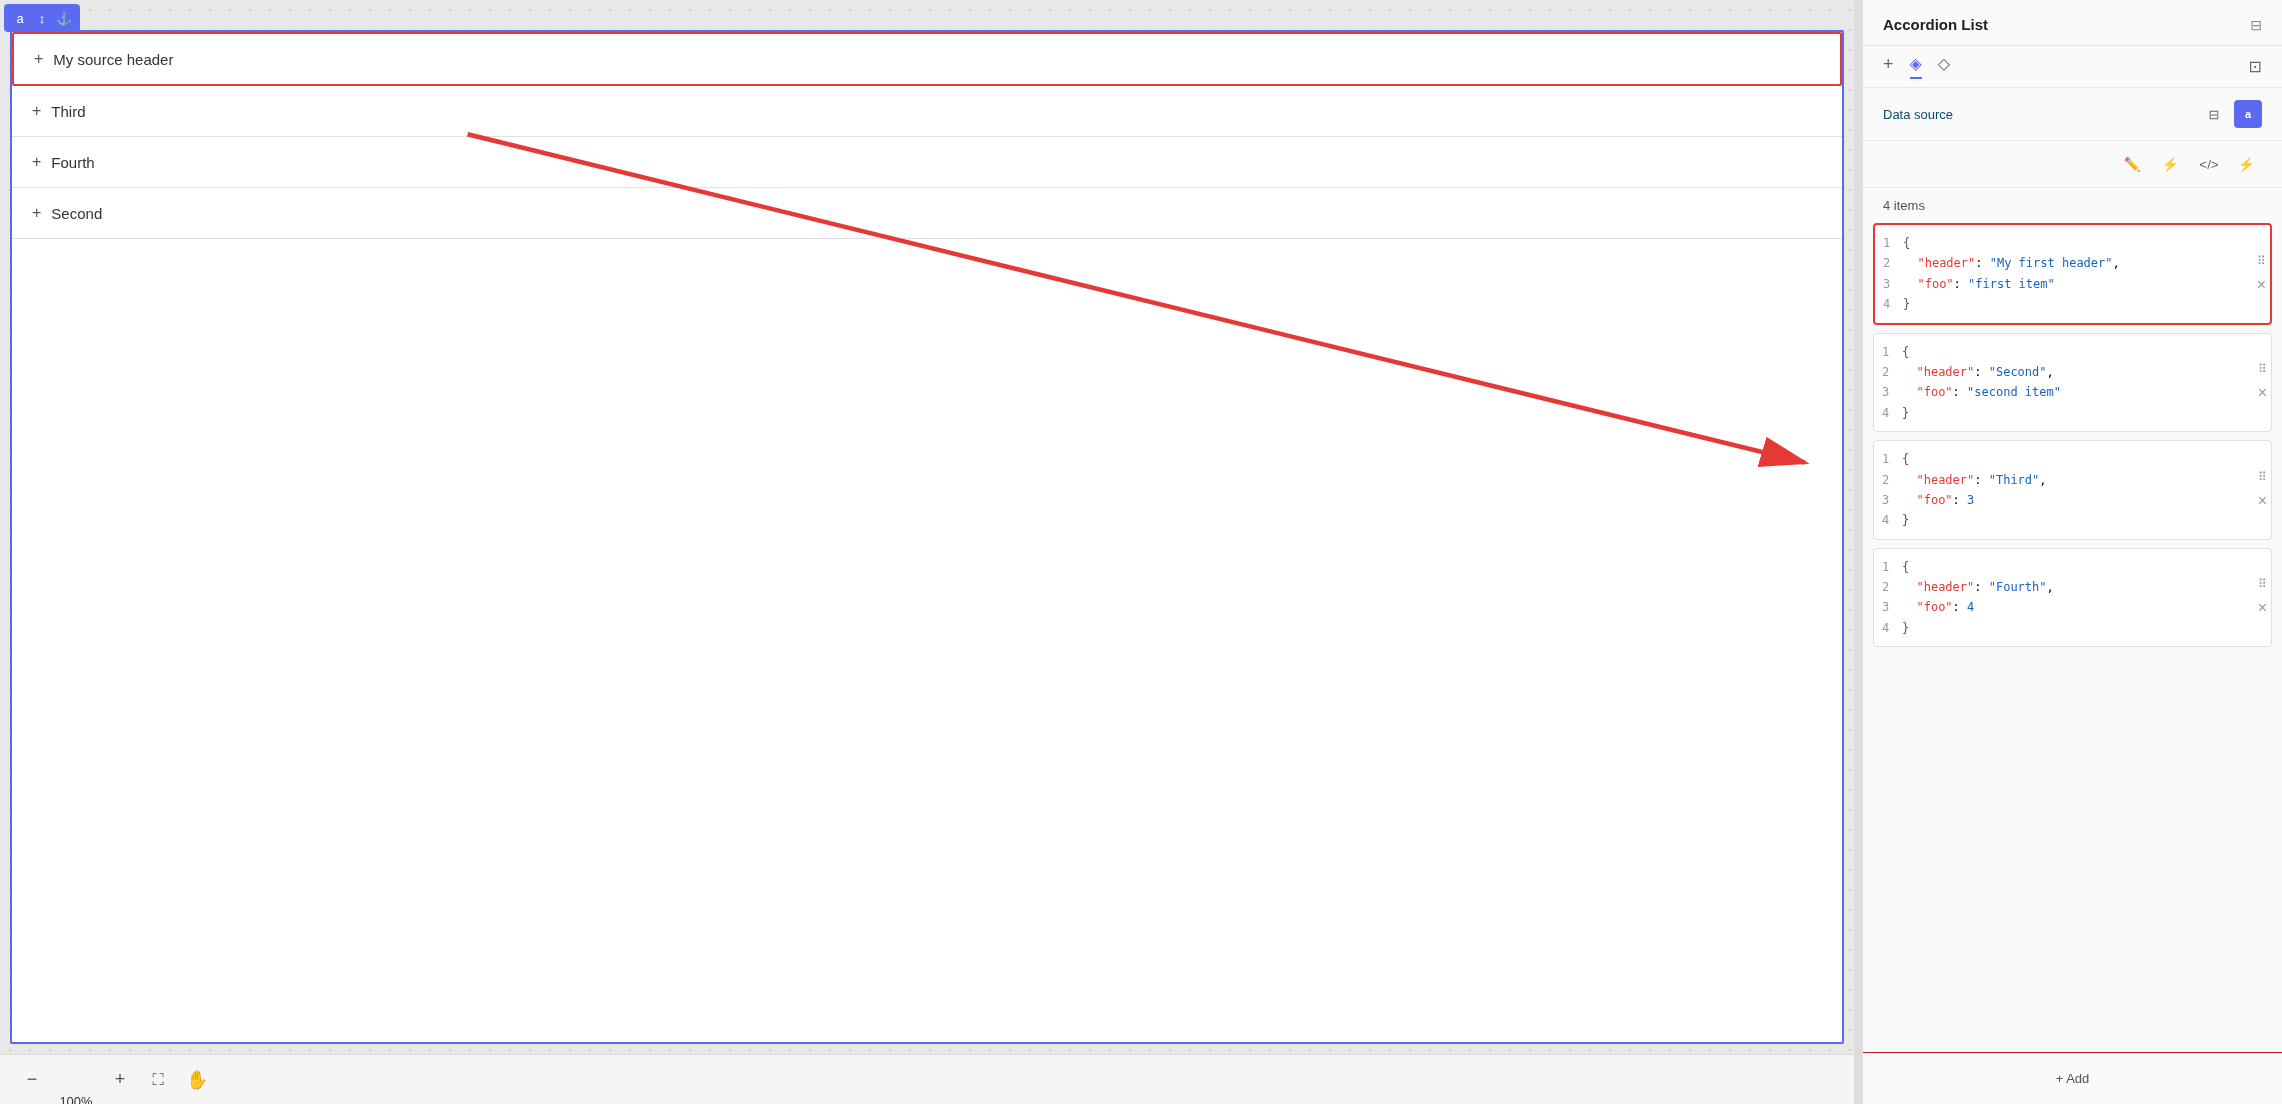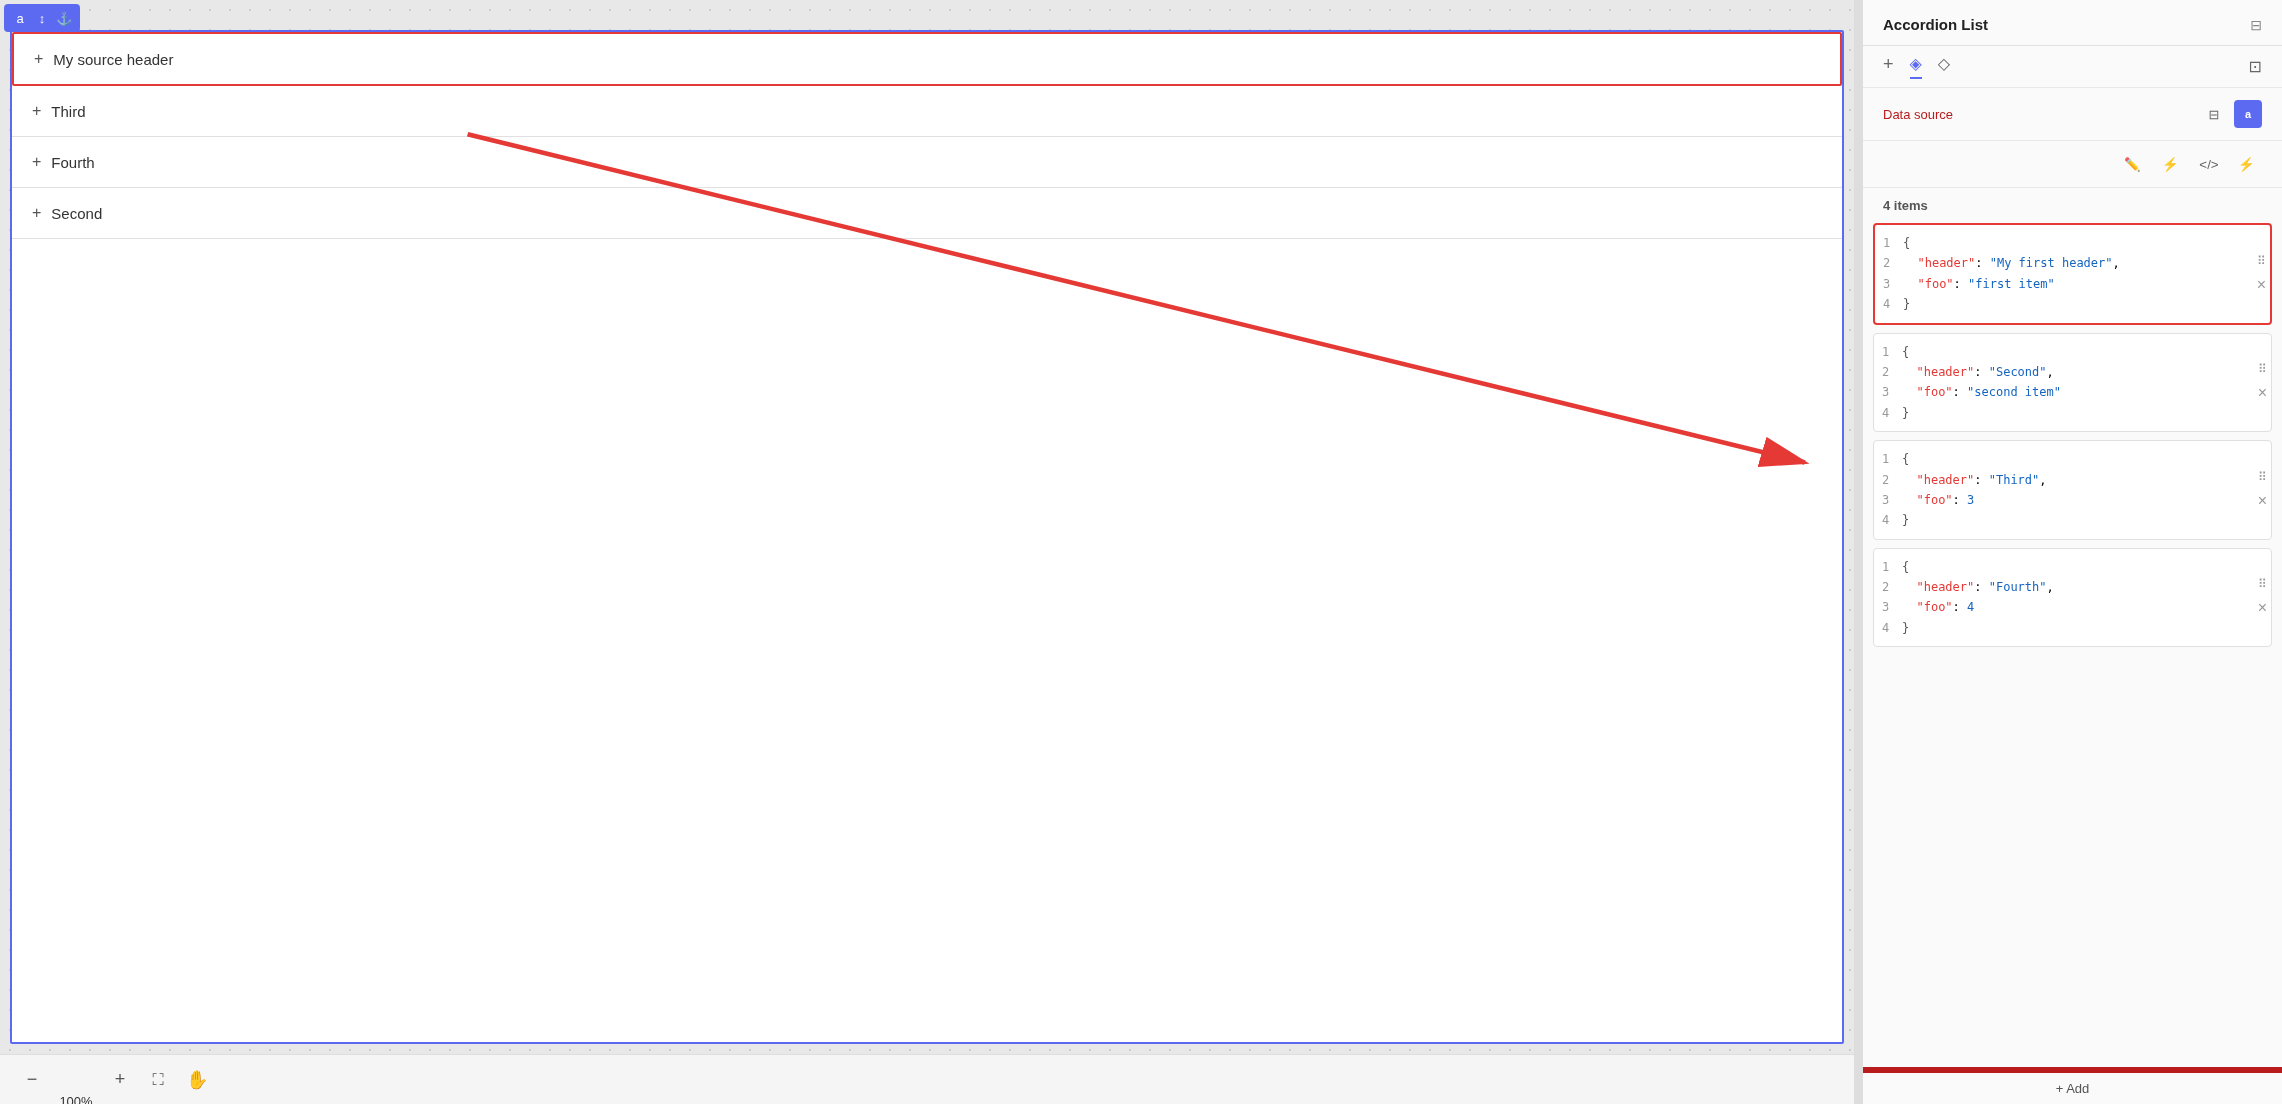--- a/index.html
+++ b/index.html
@@ -206,21 +206,21 @@
     .data-source-row {
       display: flex;
       align-items: center;
       justify-content: space-between;
       padding: 12px 20px;
       border-bottom: 1px solid #e8e8e8;
     }
 
     .data-source-label {
       font-size: 13px;
-      color: #b91c1c;
+      color: #0c4a6e;
       font-weight: 500;
     }
 
     .data-source-actions {
       display: flex;
       align-items: center;
       gap: 6px;
     }
 
     .ds-icon-btn {
@@ -263,21 +263,21 @@
       cursor: pointer;
       color: #666;
       border: none;
       background: none;
     }
 
     .items-count {
       padding: 10px 20px;
       font-size: 13px;
       color: #555;
-      font-weight: 700;
+      font-weight: 400;
     }
 
     .items-scroll {
       flex: 1;
       overflow-y: auto;
       padding: 0 10px 10px;
     }
 
     .json-item-card {
       background: white;
@@ -350,22 +350,22 @@
 
     .json-num-val {
       color: #1565c0;
     }
 
     .json-brace {
       color: #555;
     }
 
     .panel-footer {
-      padding: 2px 20px;
-      border-top: 6px solid #b91c1c;
+      padding: 12px 20px;
+      border-top: 1px solid #b91c1c;
       display: flex;
       align-items: flex-end;
       justify-content: center;
     }
 
     .add-btn {
       display: flex;
       align-items: center;
       gap: 6px;
       font-size: 13px;

